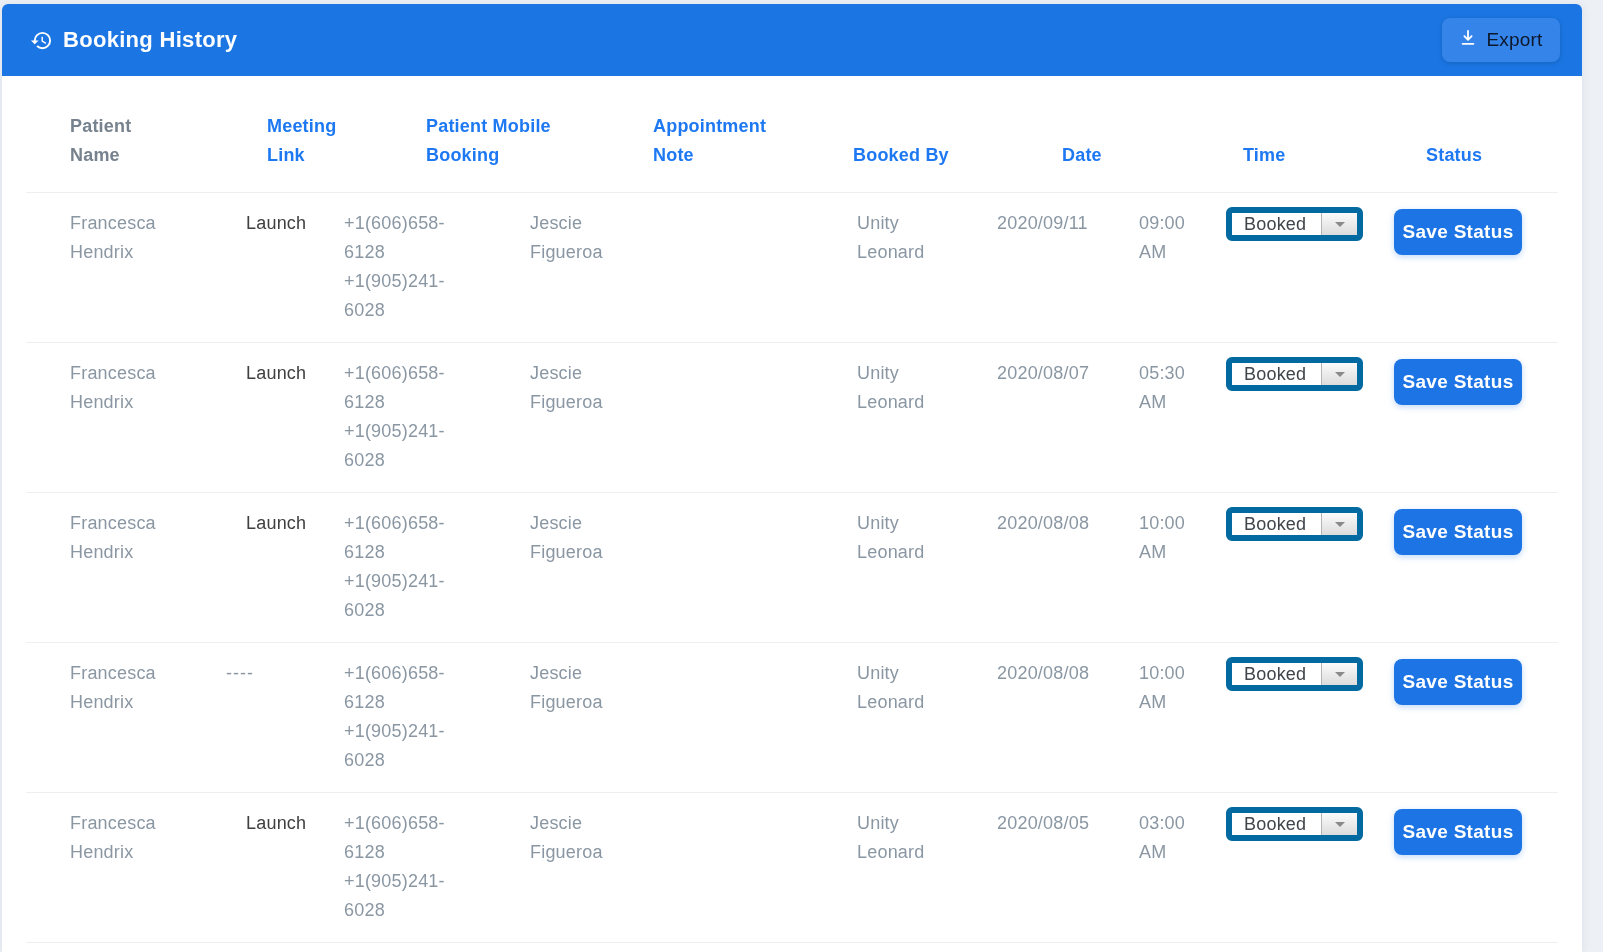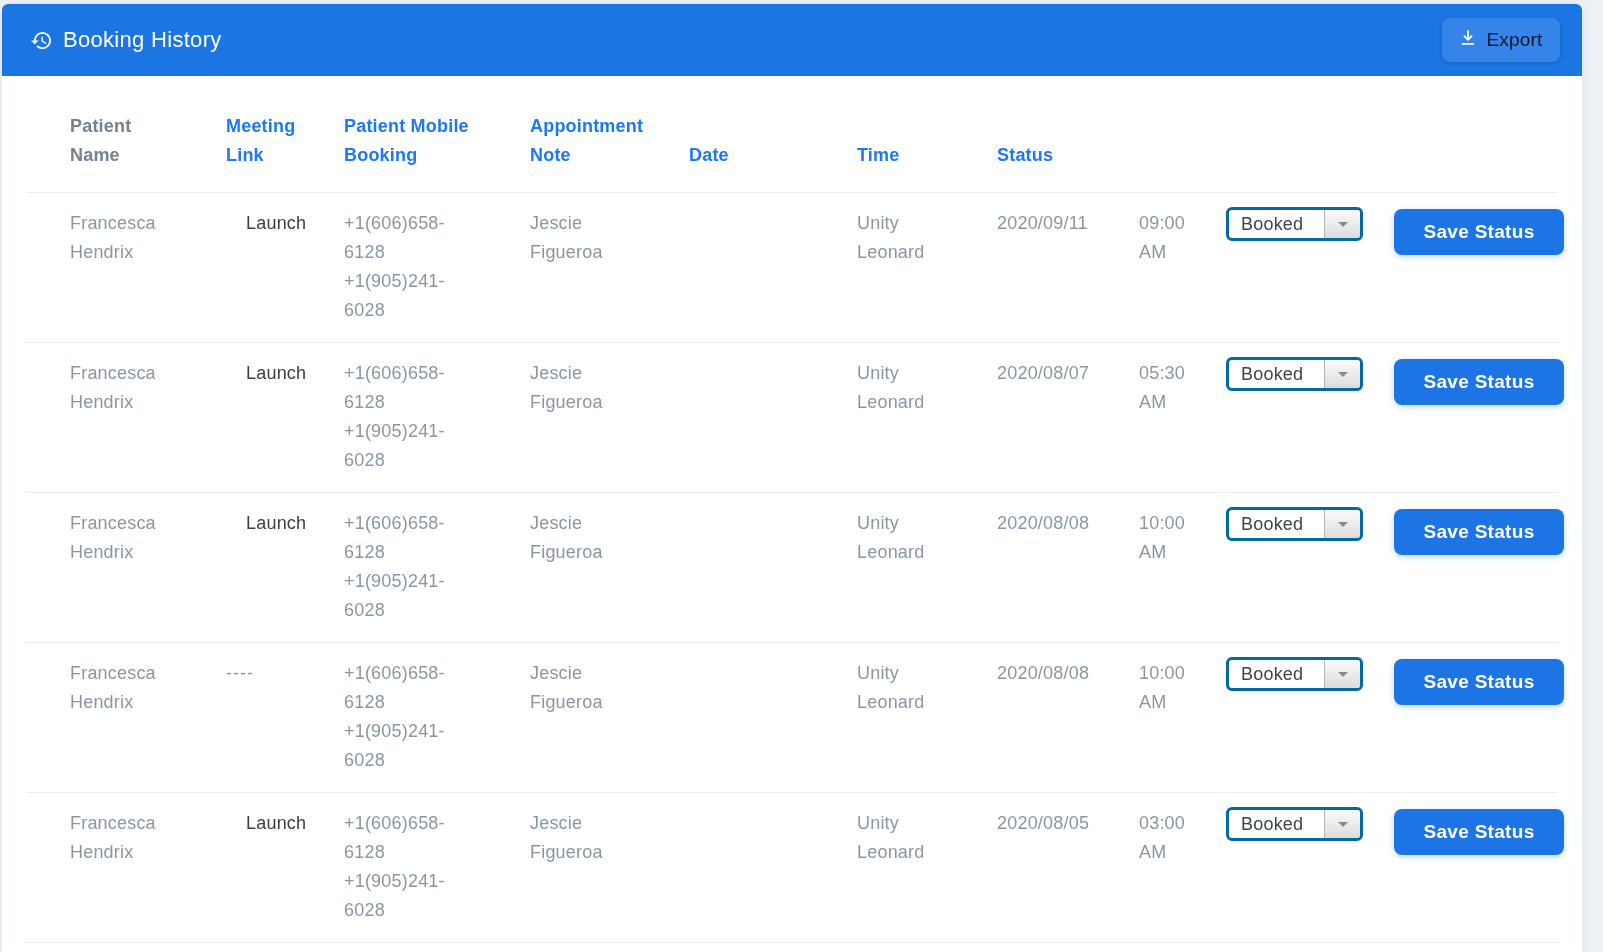--- a/index.html
+++ b/index.html
@@ -24,21 +24,21 @@
     display: flex;
     align-items: center;
     padding: 0 22px 0 28px;
     color: #fff;
   }
   .appbar-title {
     display: flex;
     align-items: center;
     gap: 10px;
     font-size: 22px;
-    font-weight: 400;
+    font-weight: 700;
     letter-spacing: .3px;
   }
   .appbar-title svg { display: block; }
   .export-btn {
     margin-left: auto;
     width: 118px;
     height: 44px;
     background: #3484ea;
     border: none;
     border-radius: 8px;
@@ -56,20 +56,21 @@
   
   .table { margin: 0 24px; }
   .thead, .trow {
     display: grid;
     grid-template-columns: 200px 118px 186px 159px 168px 140px 142px 87px 168px 1fr;
   }
   .thead {
     height: 117px;
     align-items: end;
     border-bottom: 1px solid #edeff2;
+    gap: 41px;
   }
   .th {
     font-size: 18px;
     font-weight: 600;
     line-height: 29px;
     padding-bottom: 22px;
   }
   .th--gray { color: #76828e; }
   .th--blue { color: #1d78f2; }
   .trow {
@@ -95,21 +96,21 @@
   .thead > :nth-child(9), .trow > :nth-child(9) { padding-right: 31px; }
   .link { color: #404040; cursor: pointer; margin-left: 20px; }
   .dashes { color: #8a97a3; letter-spacing: 1px; }
   
   .td--control { padding-top: 0; }
   .select {
     margin-top: 14px;
     width: 137px;
     height: 34px;
     background: #fff;
-    border: 3px solid #0369a1;
+    border: 6px solid #0369a1;
     border-radius: 6px;
     display: flex;
     align-items: stretch;
     overflow: hidden;
     cursor: pointer;
   }
   .select-text {
     flex: 1;
     display: flex;
     align-items: center;
@@ -128,21 +129,21 @@
   }
   .select-arrow::after {
     content: "";
     border: 5px solid transparent;
     border-top-color: #8a8a8a;
     margin-top: 6px;
   }
   
   .save-btn {
     margin-top: 16px;
-    width: 170px;
+    width: 128px;
     height: 46px;
     background: #1d74e4;
     border: none;
     border-radius: 8px;
     color: #fff;
     font-family: inherit;
     font-size: 19px;
     font-weight: 700;
     letter-spacing: .3px;
     box-shadow: 0 2px 6px rgba(29,116,228,.28);
@@ -173,20 +174,21 @@
       <span>Export</span>
     </button>
   </div>
 
   <div class="table">
     <div class="thead">
         <div class="th th--gray">Patient Name</div>
         <div class="th th--blue">Meeting Link</div>
         <div class="th th--blue">Patient Mobile Booking</div>
         <div class="th th--blue">Appointment Note</div>
+        <div class="th th--blue">Booked By</div>
         <div class="th th--blue">Date</div>
         <div class="th th--blue">Time</div>
         <div class="th th--blue">Status</div>
       </div>
     <div>
   <div class="trow">
     <div class="td">Francesca Hendrix</div>
     <div class="td link">Launch</div>
     <div class="td">
             <div>+1(606)658-6128</div>

